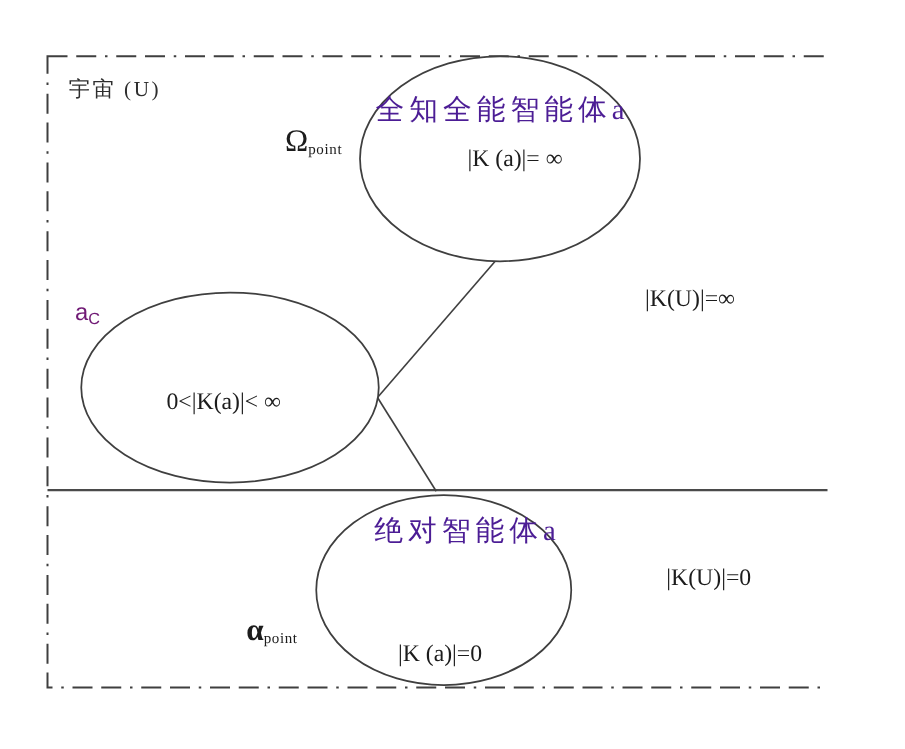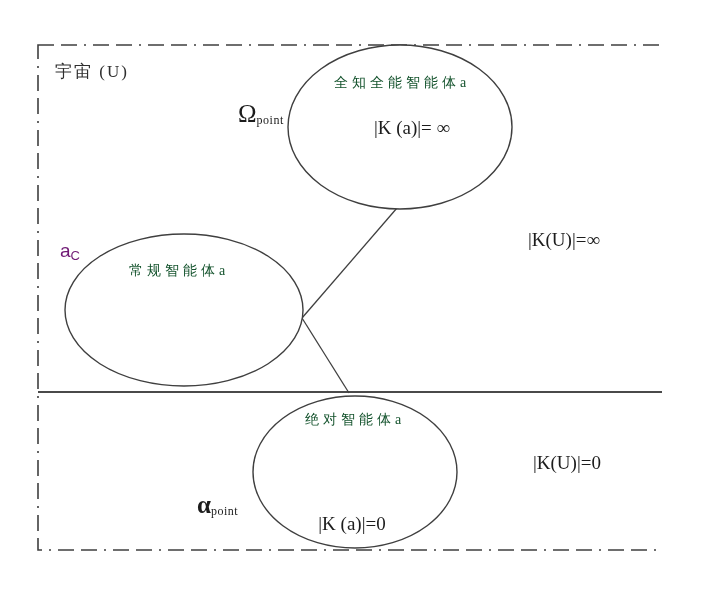--- a/index.html
+++ b/index.html
@@ -19,23 +19,23 @@
     position: absolute;
     inset: 0;
   }
   .label {
     position: absolute;
     color: #2a2a2a;
     white-space: nowrap;
     line-height: 1;
   }
   .cjk-title {
-    font-size: 14px;
+    font-size: 23px;
     letter-spacing: 4px;
-    color: #14532d;
+    color: #4c1d95;
     transform: translateX(-50%);
   }
   .formula {
     font-size: 19px;
     color: #1c1c1c;
     transform: translateX(-50%);
   }
   .region-formula {
     font-size: 19px;
     color: #1c1c1c;
@@ -87,36 +87,36 @@
     <line x1="397" y1="208" x2="302" y2="318" stroke="#3f3f3f" stroke-width="1.3"></line>
     <line x1="302" y1="318" x2="349" y2="393" stroke="#3f3f3f" stroke-width="1.3"></line>
 
     <ellipse cx="400" cy="127" rx="112" ry="82" fill="#ffffff" stroke="#3f3f3f" stroke-width="1.4"></ellipse>
     <ellipse cx="184" cy="310" rx="119" ry="76" fill="#ffffff" stroke="#3f3f3f" stroke-width="1.4"></ellipse>
     <ellipse cx="355" cy="472" rx="102" ry="76" fill="#ffffff" stroke="#3f3f3f" stroke-width="1.4"></ellipse>
   </svg>
 
   <div class="label universe-label" style="left:55px; top:63px;">宇宙 (U)</div>
 
-  <div class="label point-label" style="left:238px; top:101px;text-align:right;">
+  <div class="label point-label" style="left:228px; top:101px;text-align:right;">
     <span class="sym">Ω</span><span class="sub">point</span>
   </div>
 
   <div class="label cjk-title" style="left:402px; top:76px;">全知全能智能体a</div>
   <div class="label formula" style="left:412px; top:118px;">|K (a)|= ∞</div>
 
   <div class="label ac-label" style="left:60px; top:241px;">
     <span class="sym">a</span><span class="sub">C</span>
   </div>
 
-  <div class="label cjk-title" style="left:179px; top:264px;">常规智能体a</div>
+  <div class="label formula" style="left:179px; top:312px;">0&lt;|K(a)|&lt; ∞</div>
 
   <div class="label point-label" style="left:197px; top:464px;margin-top:28px;">
     <span class="sym alpha-sym">α</span><span class="sub">point</span>
   </div>
 
-  <div class="label cjk-title" style="left:355px; top:413px;">绝对智能体a</div>
+  <div class="label cjk-title" style="left:374px; top:413px;">绝对智能体a</div>
   <div class="label formula" style="left:352px; top:472px;margin-top:42px;">|K (a)|=0</div>
 
-  <div class="label region-formula" style="left:528px; top:230px;">|K(U)|=∞</div>
+  <div class="label region-formula" style="left:516px; top:230px;">|K(U)|=∞</div>
   <div class="label region-formula" style="left:533px; top:453px;">|K(U)|=0</div>
 
 </div>
 
 </body></html>

